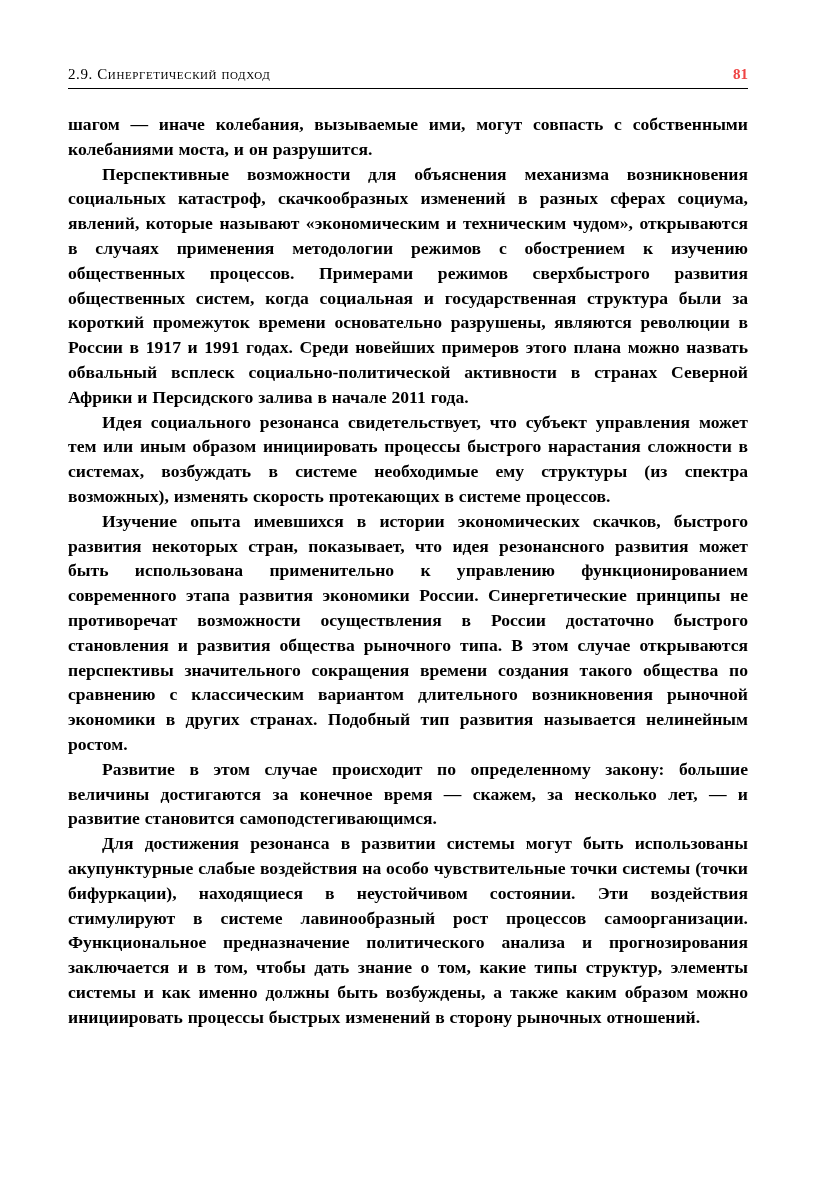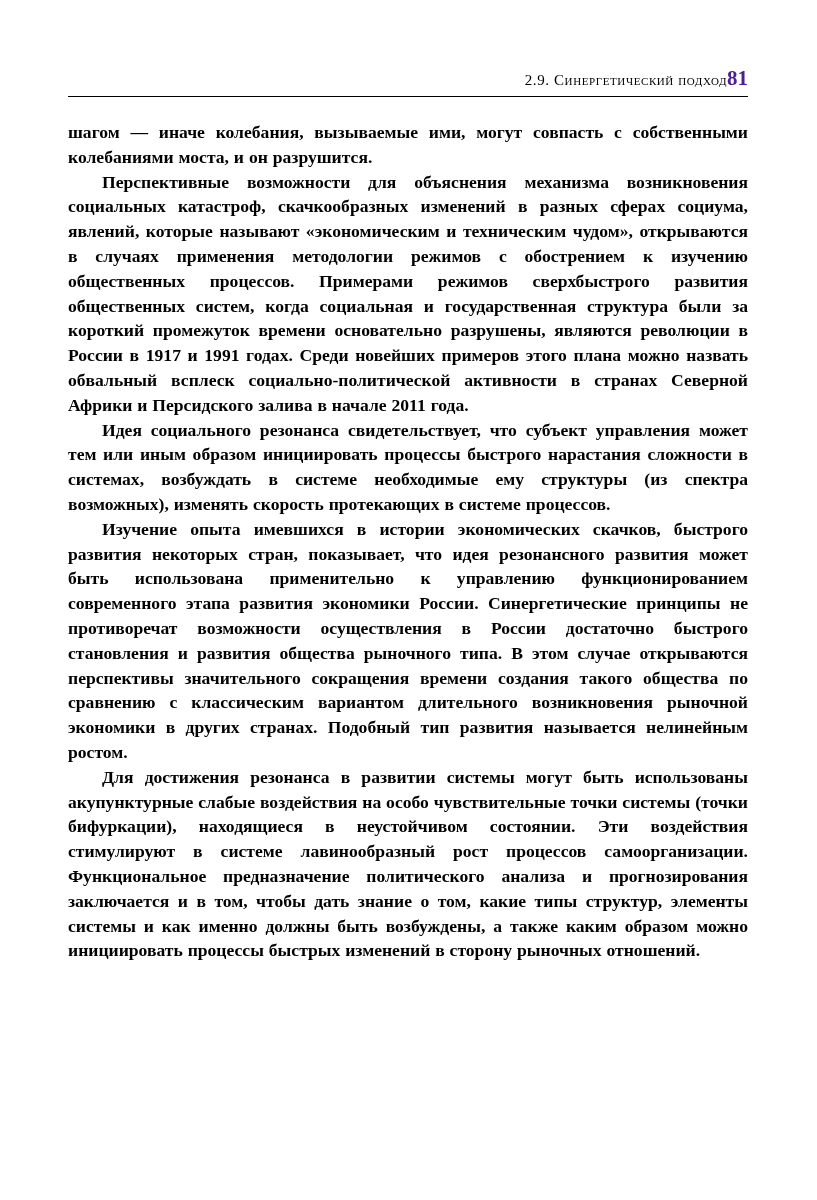--- a/index.html
+++ b/index.html
@@ -17,33 +17,33 @@
     }
     .page {
       box-sizing: border-box;
       width: 817px;
       height: 1200px;
       padding: 66px 69px 40px 68px;
       background: #ffffff;
     }
     .page-header {
       display: flex;
-      justify-content: flex-end;
+      justify-content: space-between;
       align-items: baseline;
     }
     .running-title {
       font-size: 15px;
       font-variant: small-caps;
       letter-spacing: 0.6px;
       color: #000000;
     }
     .page-number {
-      font-size: 21px;
+      font-size: 15px;
       font-weight: bold;
-      color: #4c1d95;
+      color: #ef4444;
     }
     .header-rule {
       height: 0;
       border-bottom: 1.6px solid #000000;
       margin-top: 5px;
     }
     .body-text {
       margin-top: 23px;
       font-size: 17.6px;
       line-height: 24.8px;
@@ -70,16 +70,17 @@
     <span class="page-number">81</span>
   </div>
 
   <div class="header-rule"></div>
 
   <div class="body-text">
     <p class="no-indent">шагом — иначе колебания, вызываемые ими, могут совпасть с собственными колебаниями моста, и он разрушится.</p>
     <p>Перспективные возможности для объяснения механизма возникновения социальных катастроф, скачкообразных изменений в разных сферах социума, явлений, которые называют «экономическим и техническим чудом», открываются в случаях применения методологии режимов с обострением к изучению общественных процессов. Примерами режимов сверхбыстрого развития общественных систем, когда социальная и государственная структура были за короткий промежуток времени основательно разрушены, являются революции в России в 1917 и 1991 годах. Среди новейших примеров этого плана можно назвать обвальный всплеск социально-политической активности в странах Северной Африки и Персидского залива в начале 2011 года.</p>
     <p>Идея социального резонанса свидетельствует, что субъект управления может тем или иным образом инициировать процессы быстрого нарастания сложности в системах, возбуждать в системе необходимые ему структуры (из спектра возможных), изменять скорость протекающих в системе процессов.</p>
     <p>Изучение опыта имевшихся в истории экономических скачков, быстрого развития некоторых стран, показывает, что идея резонансного развития может быть использована применительно к управлению функционированием современного этапа развития экономики России. Синергетические принципы не противоречат возможности осуществления в России достаточно быстрого становления и развития общества рыночного типа. В этом случае открываются перспективы значительного сокращения времени создания такого общества по сравнению с классическим вариантом длительного возникновения рыночной экономики в других странах. Подобный тип развития называется нелинейным ростом.</p>
+    <p>Развитие в этом случае происходит по определенному закону: большие величины достигаются за конечное время — скажем, за несколько лет, — и развитие становится самоподстегивающимся.</p>
     <p>Для достижения резонанса в развитии системы могут быть использованы акупунктурные слабые воздействия на особо чувствительные точки системы (точки бифуркации), находящиеся в неустойчивом состоянии. Эти воздействия стимулируют в системе лавинообразный рост процессов самоорганизации. Функциональное предназначение политического анализа и прогнозирования заключается и в том, чтобы дать знание о том, какие типы структур, элементы системы и как именно должны быть возбуждены, а также каким образом можно инициировать процессы быстрых изменений в сторону рыночных отношений.</p>
   </div>
 
 </div>
 
 </body></html>

